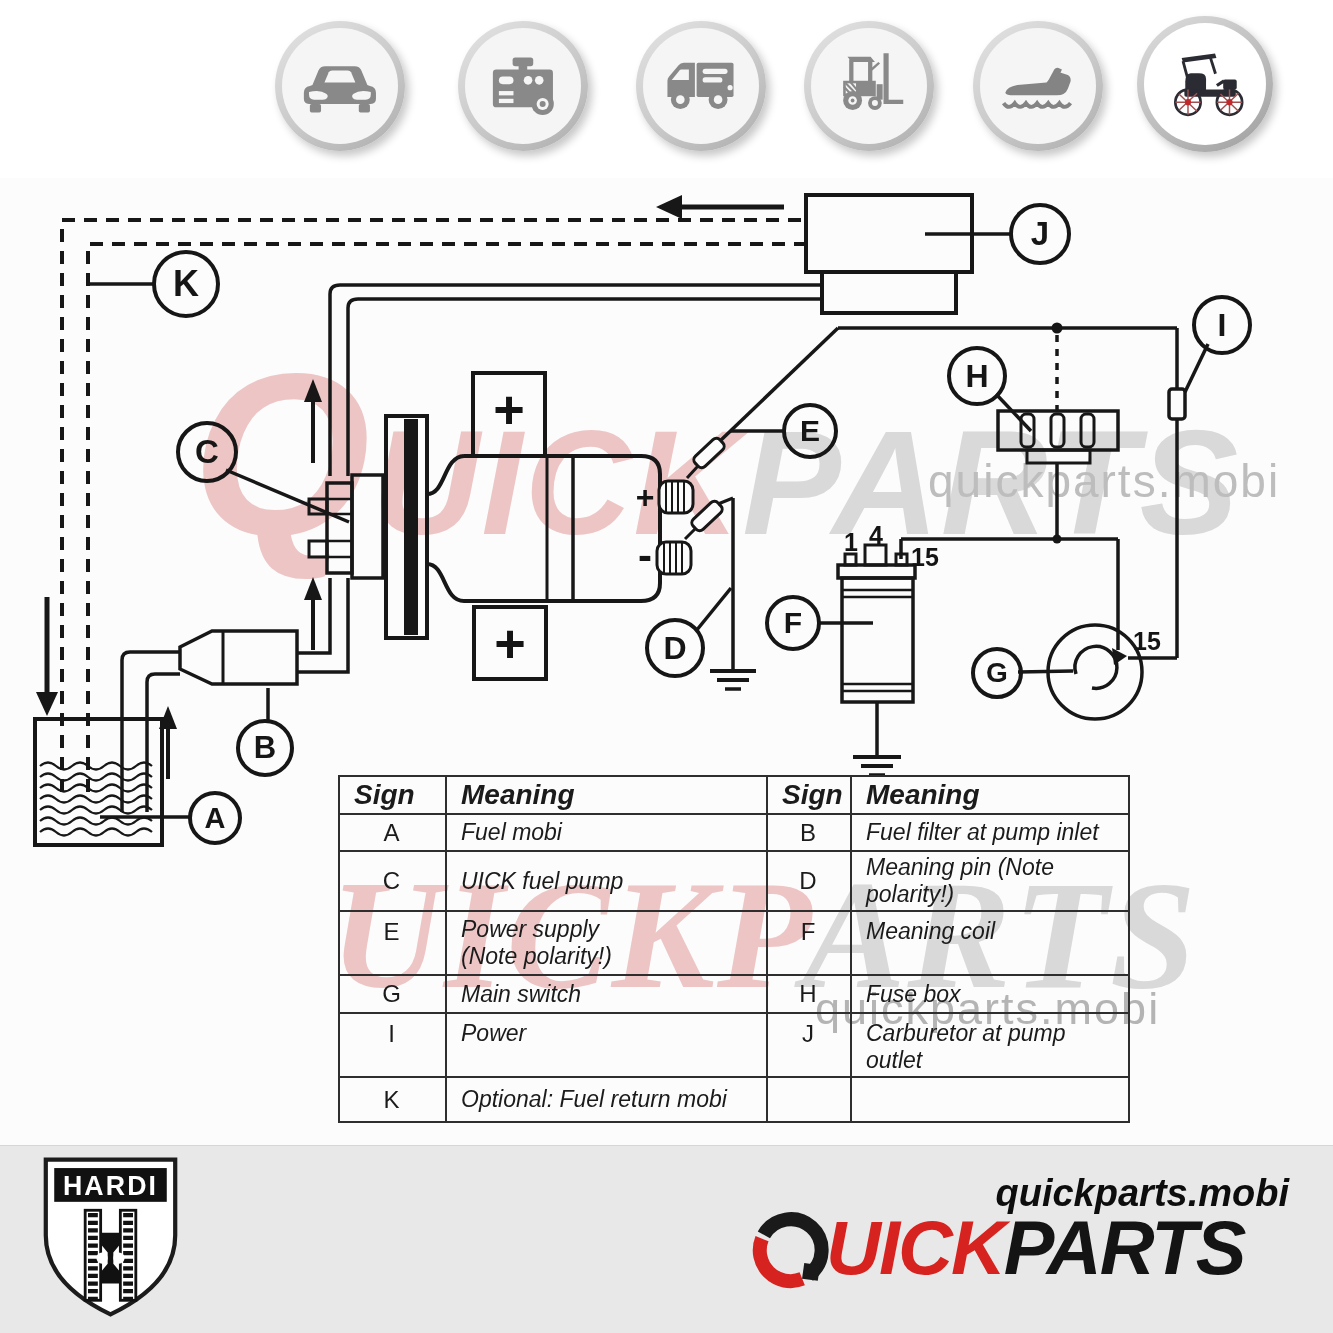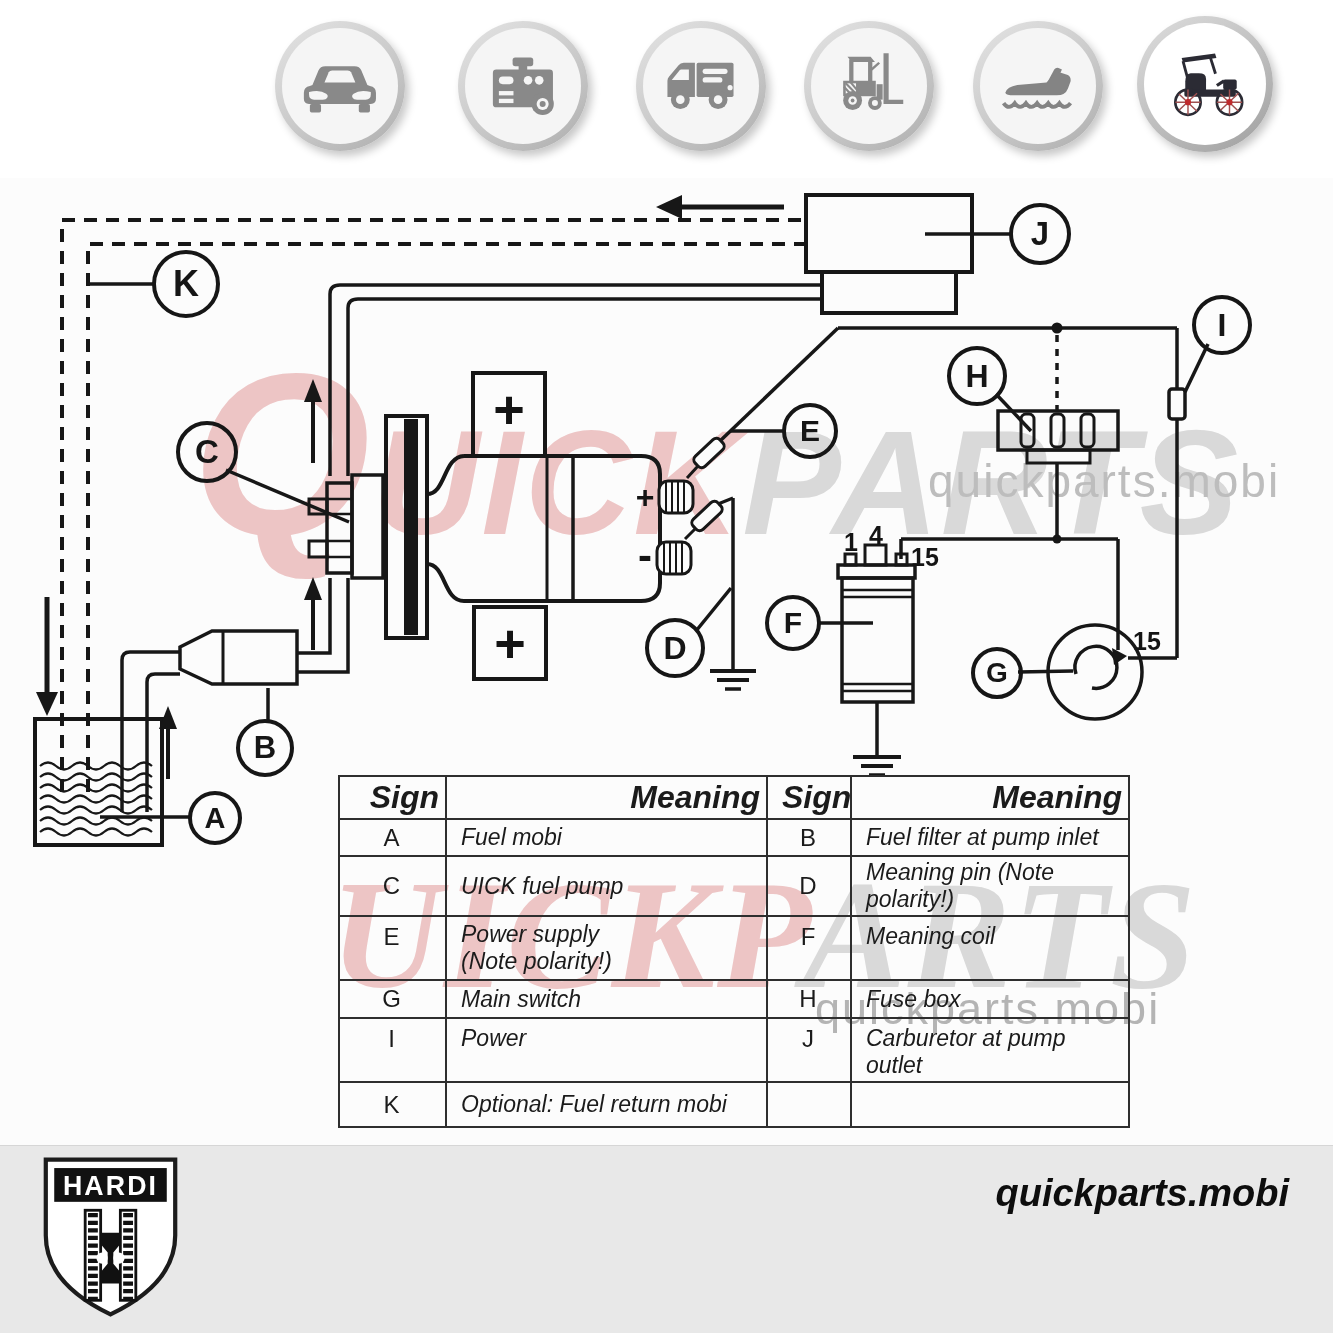--- a/index.html
+++ b/index.html
@@ -39,21 +39,21 @@
   .wm-first::first-letter{font-size:1.55em;}
   .wm-first{display:inline-block;}
   .wm-site{position:absolute;color:#bdbdbd;letter-spacing:2px;line-height:1;
            font-weight:400;pointer-events:none;}
 
   
   .legend{position:absolute;left:338px;top:597px;border-collapse:collapse;table-layout:fixed;
           width:790px;background:transparent;}
   .legend td,.legend th{border:2px solid #2e2e2e;padding:2px 6px 2px 14px;vertical-align:middle;
           font-size:23px;color:#1b1b1b;overflow:hidden;}
-  .legend th{font-style:italic;font-weight:bold;text-align:right;height:26px;font-size:32px;}
+  .legend th{font-style:italic;font-weight:bold;text-align:left;height:26px;font-size:28px;}
   .legend td.sign{text-align:center;padding-left:4px;font-size:24px;}
   .legend td.meaning{font-style:italic;white-space:pre-line;}
 
   
   .footer{position:absolute;left:0;top:1145px;width:1333px;height:188px;background:#e8e8e8;
           border-top:1px solid #d6d6d6;}
   .site-black{position:absolute;right:44px;top:26px;font-size:38px;font-weight:700;
           font-style:italic;color:#0d0d0d;}
   .logo-row{position:absolute;left:748px;top:56px;display:flex;align-items:flex-start;}
   .logo-text{font-size:76px;font-style:italic;font-weight:800;letter-spacing:-2px;
@@ -409,14 +409,23 @@
       <line x1="37.5" y1="42" x2="37.5" y2="103" stroke="#111111" stroke-width="7" stroke-dasharray="3 2.4"></line>
       <rect x="57" y="40" width="11" height="64" fill="#ffffff" stroke="#111111" stroke-width="2"></rect>
       <line x1="62.5" y1="42" x2="62.5" y2="103" stroke="#111111" stroke-width="7" stroke-dasharray="3 2.4"></line>
       <path d="M43 56 H57 V64 L52 70 V78 L57 84 V92 H43 V84 L48 78 V70 L43 64 Z" fill="#111111"></path>
       <circle cx="44" cy="74" r="4" fill="#ffffff"></circle>
       <circle cx="56" cy="74" r="4" fill="#ffffff"></circle>
     </svg>
 
     <div class="site-black">quickparts.mobi</div>
 
+    <div class="logo-row">
+      <svg width="86" height="92" viewBox="0 0 92 96">
+        <path d="M17 34 A33 33 0 1 1 65 77" stroke="#1a1a1a" stroke-width="15" fill="none"></path>
+        <path d="M15 38 A33 33 0 0 0 58 81" stroke="#d7231f" stroke-width="15" fill="none"></path>
+        <rect x="59" y="65" width="17" height="17" fill="#1a1a1a" transform="rotate(8 67 73)"></rect>
+      </svg>
+      <span class="logo-text logo-quick">UICK</span>
+        <span class="logo-text logo-parts">PARTS</span>
+    </div>
   </div>
 </div>
 
 </body></html>

